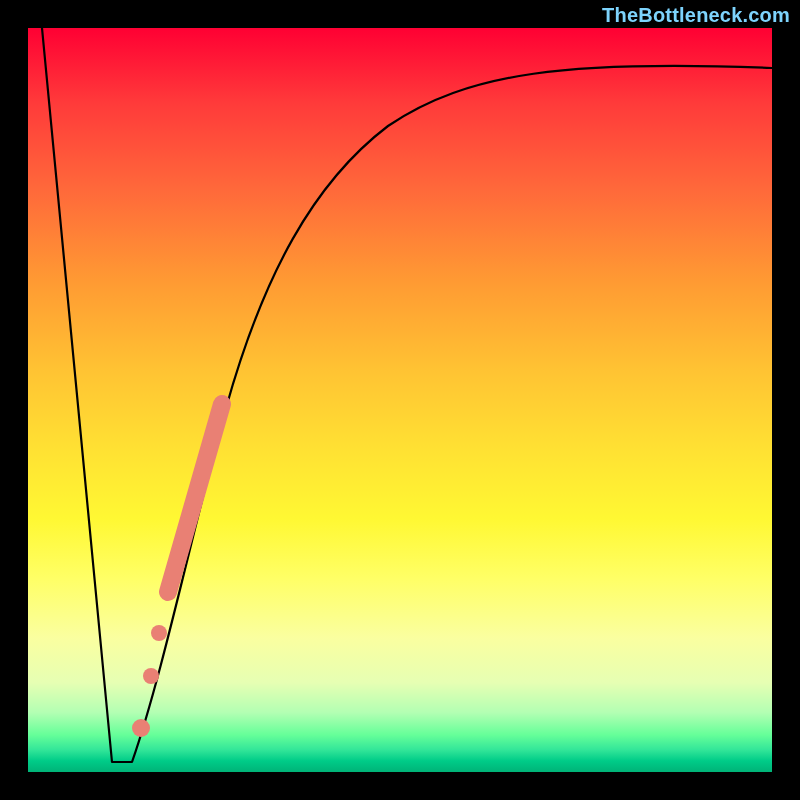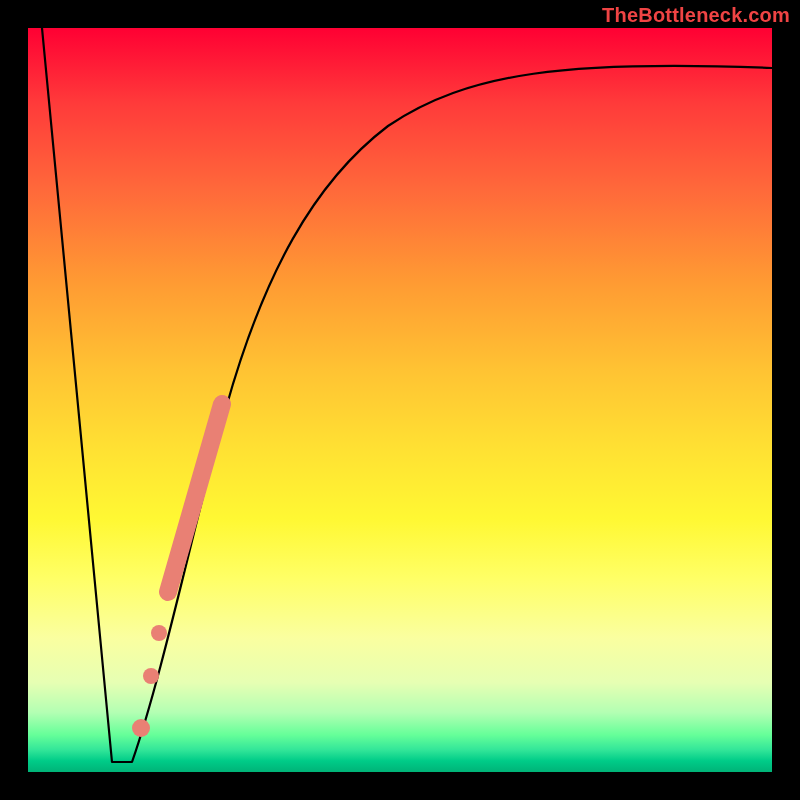--- a/index.html
+++ b/index.html
@@ -47,21 +47,21 @@
     top: 28px;
     width: 744px;
     height: 744px;
     overflow: visible;
   }
   .watermark {
     position: absolute;
     top: 4px;
     right: 10px;
     font: 600 20px Arial, Helvetica, sans-serif;
-    color: #ef4444;
+    color: #7dd3fc;
     letter-spacing: 0.2px;
     user-select: none;
   }
 </style>
 </head>
 <body>
 
 <div class="stage">
   <div class="plot-area"></div>
 

